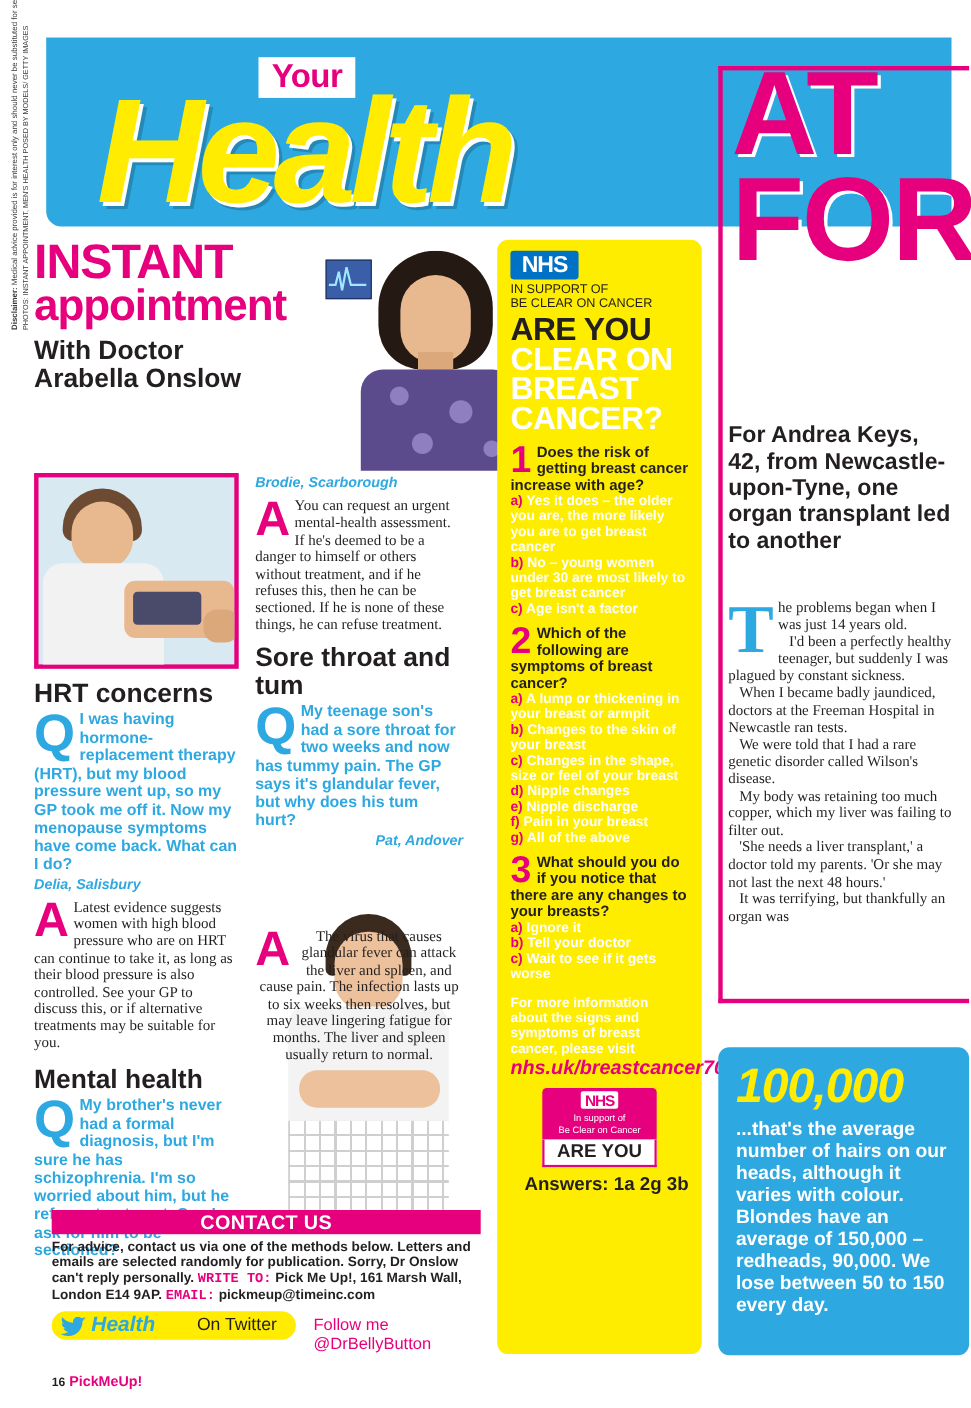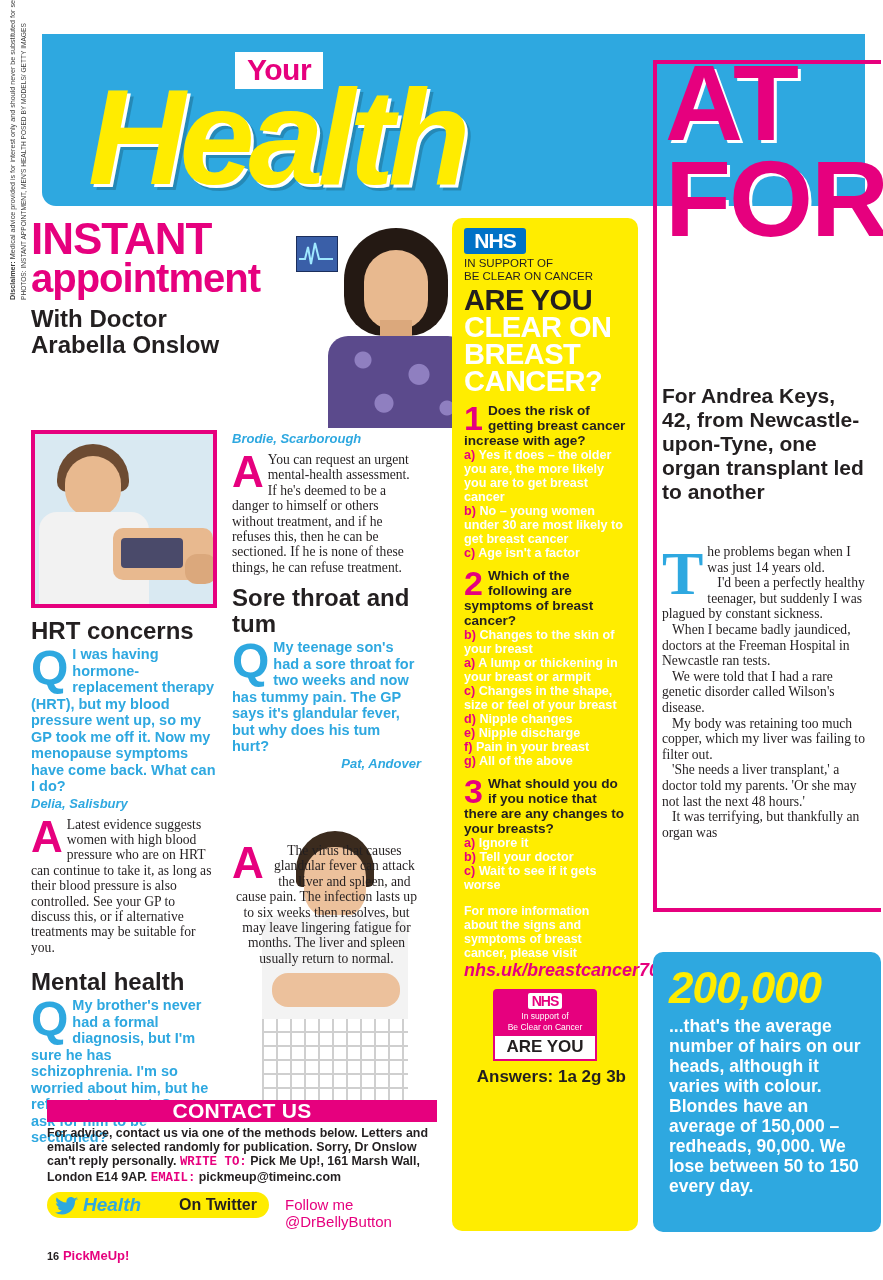--- a/index.html
+++ b/index.html
@@ -168,21 +168,21 @@
   .teen-body{position:absolute;left:18px;top:92px;width:146px;height:108px;background:#f3f3f3;border-radius:16px 16px 0 0;}
   .teen-arm{position:absolute;left:28px;top:150px;width:128px;height:34px;background:#ecc19c;border-radius:16px;}
   .teen-pj{position:absolute;left:18px;top:196px;width:146px;height:84px;
     background:
       repeating-linear-gradient(0deg,#cfcfcf 0 2px,transparent 2px 14px),
       repeating-linear-gradient(90deg,#cfcfcf 0 2px,transparent 2px 14px),
       #ffffff;}
 
   .contact-bar{
     position:absolute;left:47px;top:1100px;width:390px;height:22px;
-    background:#e6007e;color:#ffffff;font-size:21px;font-weight:bold;
+    background:#e6007e;color:#ffffff;font-size:18px;font-weight:bold;
     text-align:center;line-height:22px;letter-spacing:0.3px;
   }
   .contact-body{
     position:absolute;left:47px;top:1126px;width:390px;
     font-size:12.4px;line-height:14.2px;color:#231f20;font-weight:bold;
   }
   .contact-body .pink{color:#e6007e;font-family:Liberation Mono, monospace;}
   .twitter-bar{
     position:absolute;left:47px;top:1192px;width:390px;height:26px;
   }
@@ -190,21 +190,21 @@
     position:absolute;left:0;top:0;width:222px;height:26px;
     background:#ffec00;border-radius:13px;
   }
   .tw-bird{position:absolute;left:8px;top:5px;}
   .tw-health{
     position:absolute;left:36px;top:2px;
     color:#2ea8e0;font-size:19px;font-weight:bold;font-style:italic;
   }
   .tw-on{
     position:absolute;left:132px;top:4px;
-    color:#231f20;font-size:16px;font-weight:bold;
+    color:#231f20;font-size:16px;font-weight:normal;
   }
   .tw-follow{
     position:absolute;left:238px;top:4px;
     color:#e6007e;font-size:15px;font-weight:normal;
   }
   .folio{
     position:absolute;left:47px;top:1248px;
     font-size:13px;color:#231f20;font-weight:bold;
   }
   .folio .num{font-size:11px;}
@@ -415,22 +415,22 @@
       <div class="qq">Does the risk of getting breast cancer increase with age?</div>
       <div class="opt"><b>a)</b> <span>Yes it does – the older you are, the more likely you are to get breast cancer</span></div>
       <div class="opt"><b>b)</b> <span>No – young women under 30 are most likely to get breast cancer</span></div>
       <div class="opt"><b>c)</b> <span>Age isn't a factor</span></div>
     </div>
     <div style="height:8px"></div>
 
     <div>
       <span class="qnum">2</span>
       <div class="qq">Which of the following are symptoms of breast cancer?</div>
+      <div class="opt"><b>a)</b> <span>A lump or thickening in your breast or armpit</span></div>
       <div class="opt"><b>b)</b> <span>Changes to the skin of your breast</span></div>
-      <div class="opt"><b>a)</b> <span>A lump or thickening in your breast or armpit</span></div>
       <div class="opt"><b>c)</b> <span>Changes in the shape, size or feel of your breast</span></div>
       <div class="opt"><b>d)</b> <span>Nipple changes</span></div>
       <div class="opt"><b>e)</b> <span>Nipple discharge</span></div>
       <div class="opt"><b>f)</b> <span>Pain in your breast</span></div>
       <div class="opt"><b>g)</b> <span>All of the above</span></div>
     </div>
     <div style="height:8px"></div>
 
     <div>
       <span class="qnum">3</span>
@@ -463,17 +463,17 @@
     <p class="first">he problems began when I was just 14 years old.</p>
     <p>I'd been a perfectly healthy teenager, but suddenly I was plagued by constant sickness.</p>
     <p>When I became badly jaundiced, doctors at the Freeman Hospital in Newcastle ran tests.</p>
     <p>We were told that I had a rare genetic disorder called Wilson's disease.</p>
     <p>My body was retaining too much copper, which my liver was failing to filter out.</p>
     <p>'She needs a liver transplant,' a doctor told my parents. 'Or she may not last the next 48 hours.'</p>
     <p>It was terrifying, but thankfully an organ was</p>
   </div>
 
   <div class="fact-box">
-    <div class="fact-num">200,000</div>
+    <div class="fact-num">100,000</div>
     <div class="fact-txt">...that's the average number of hairs on our heads, although it varies with colour. Blondes have an average of 150,000 – redheads, 90,000. We lose between 50 to 150 every day.</div>
   </div>
 
 </div>
 
 </body></html>

